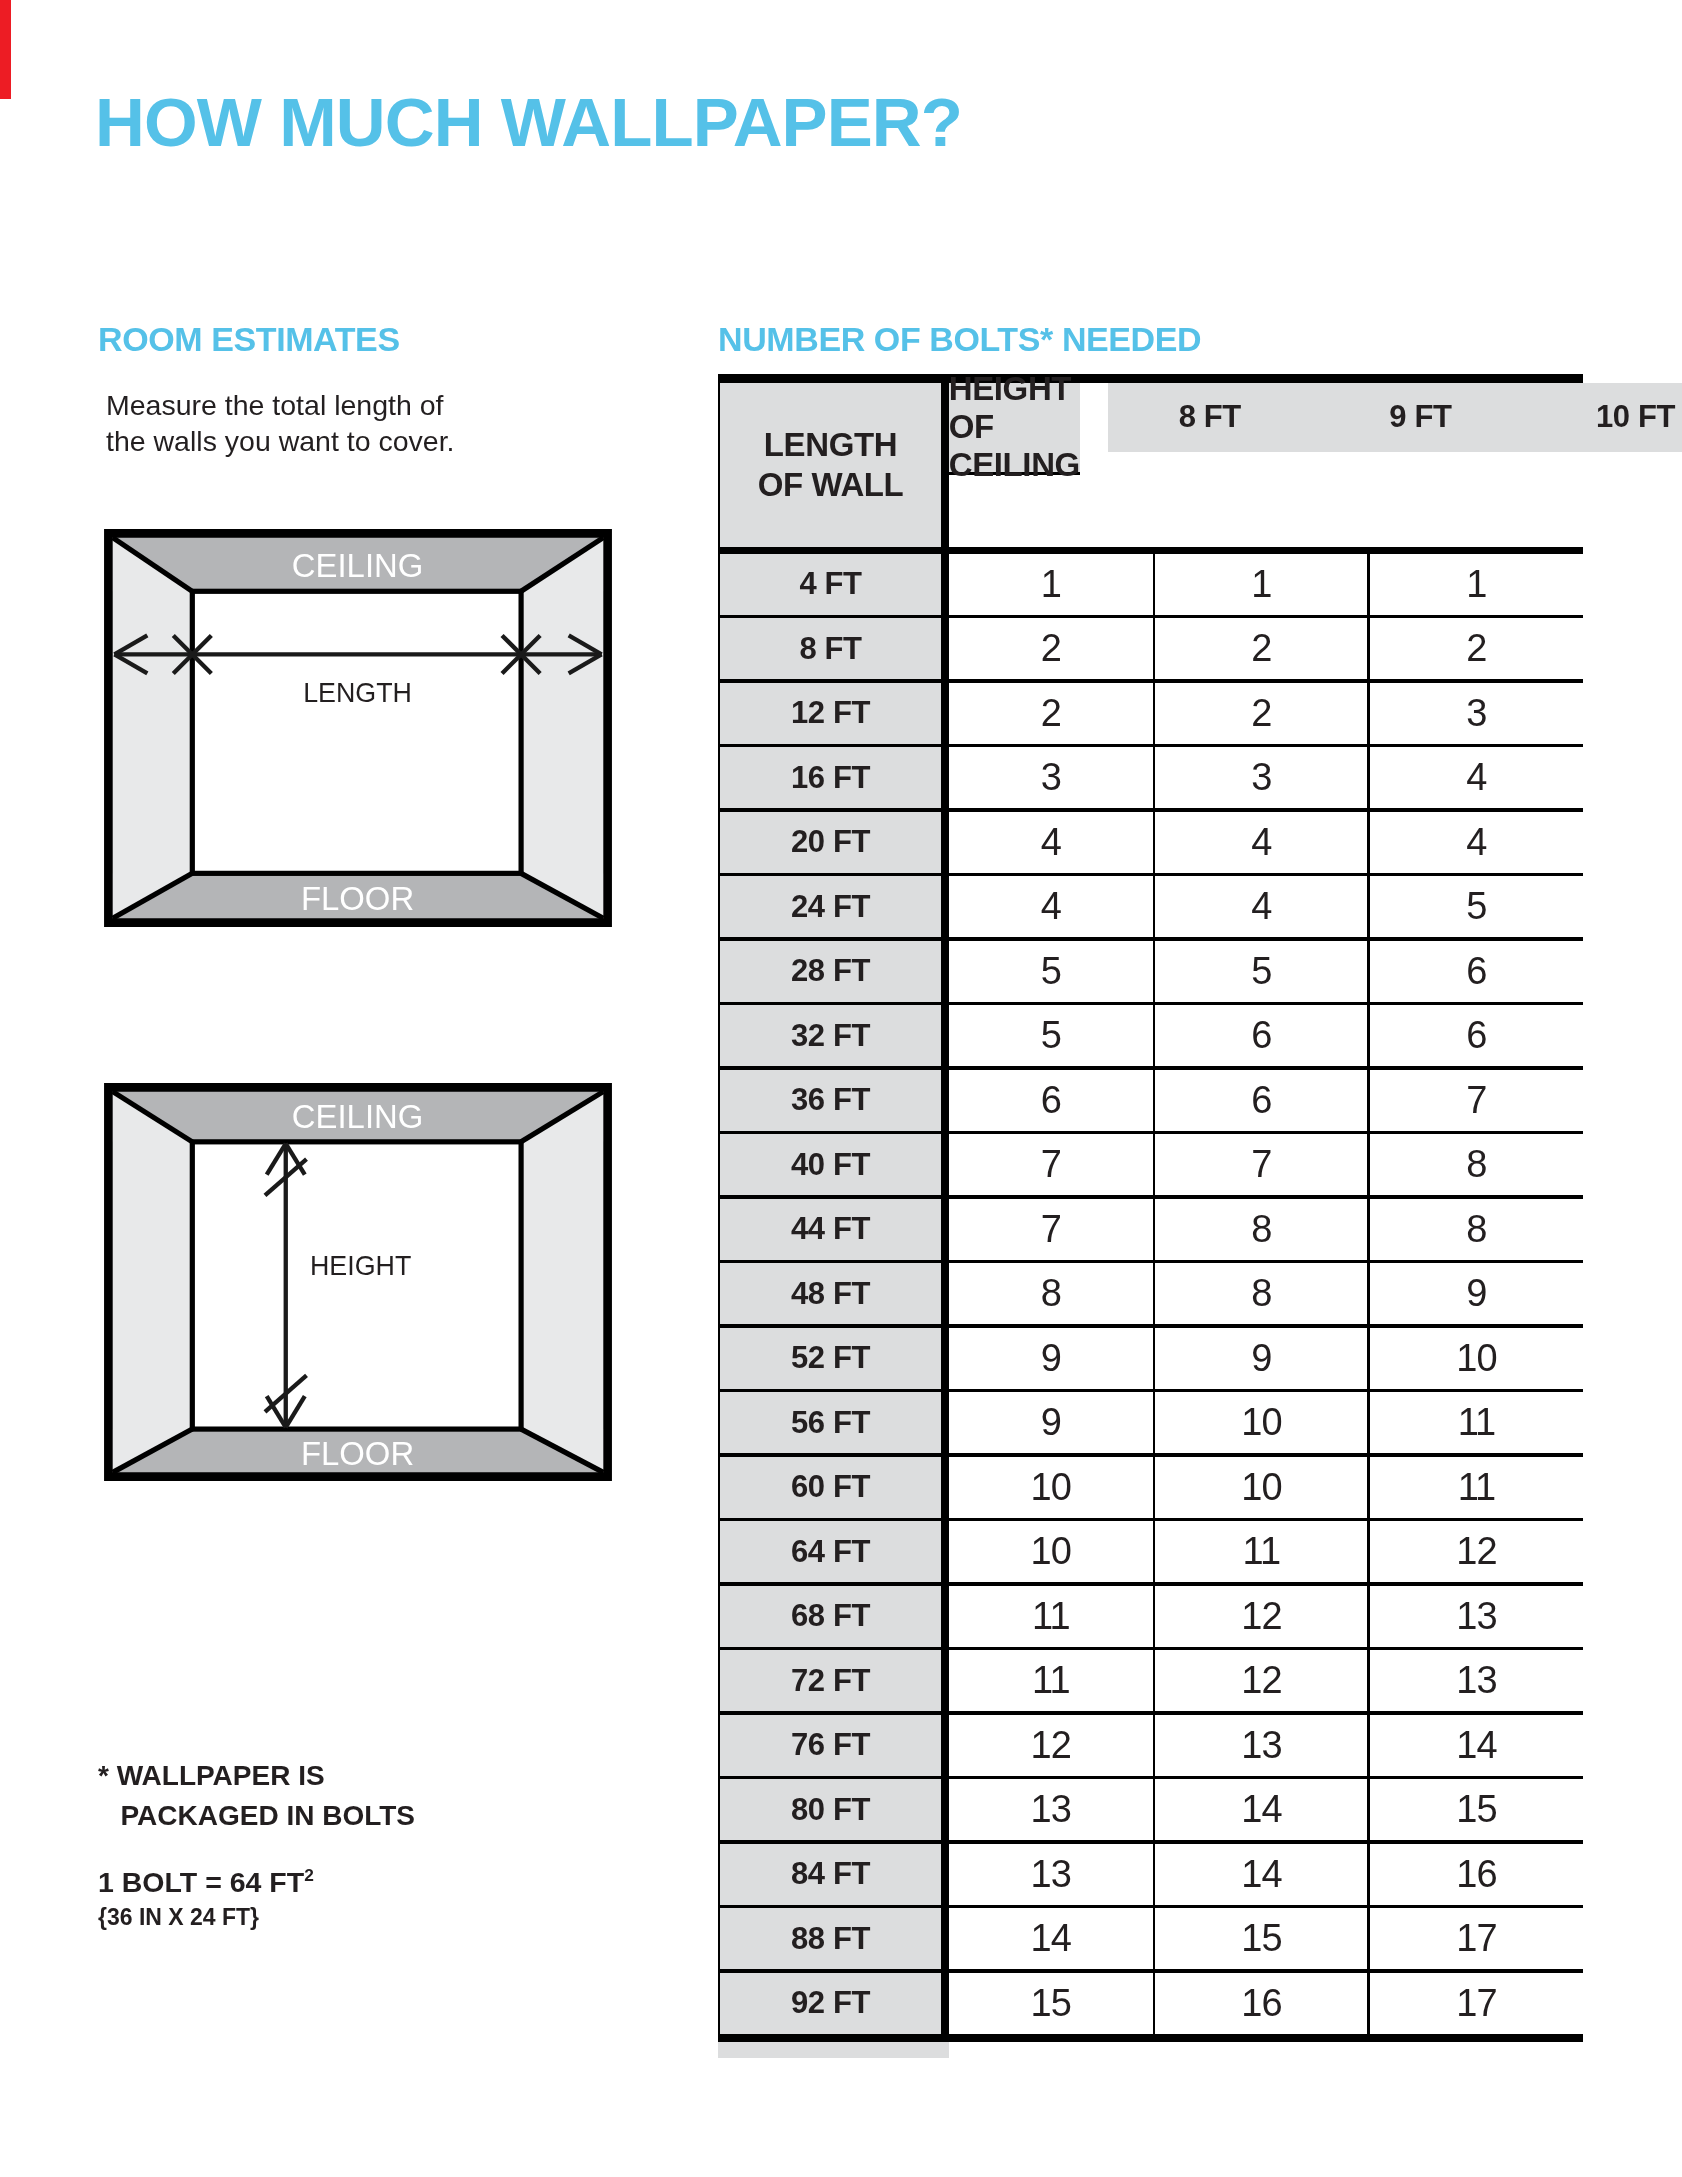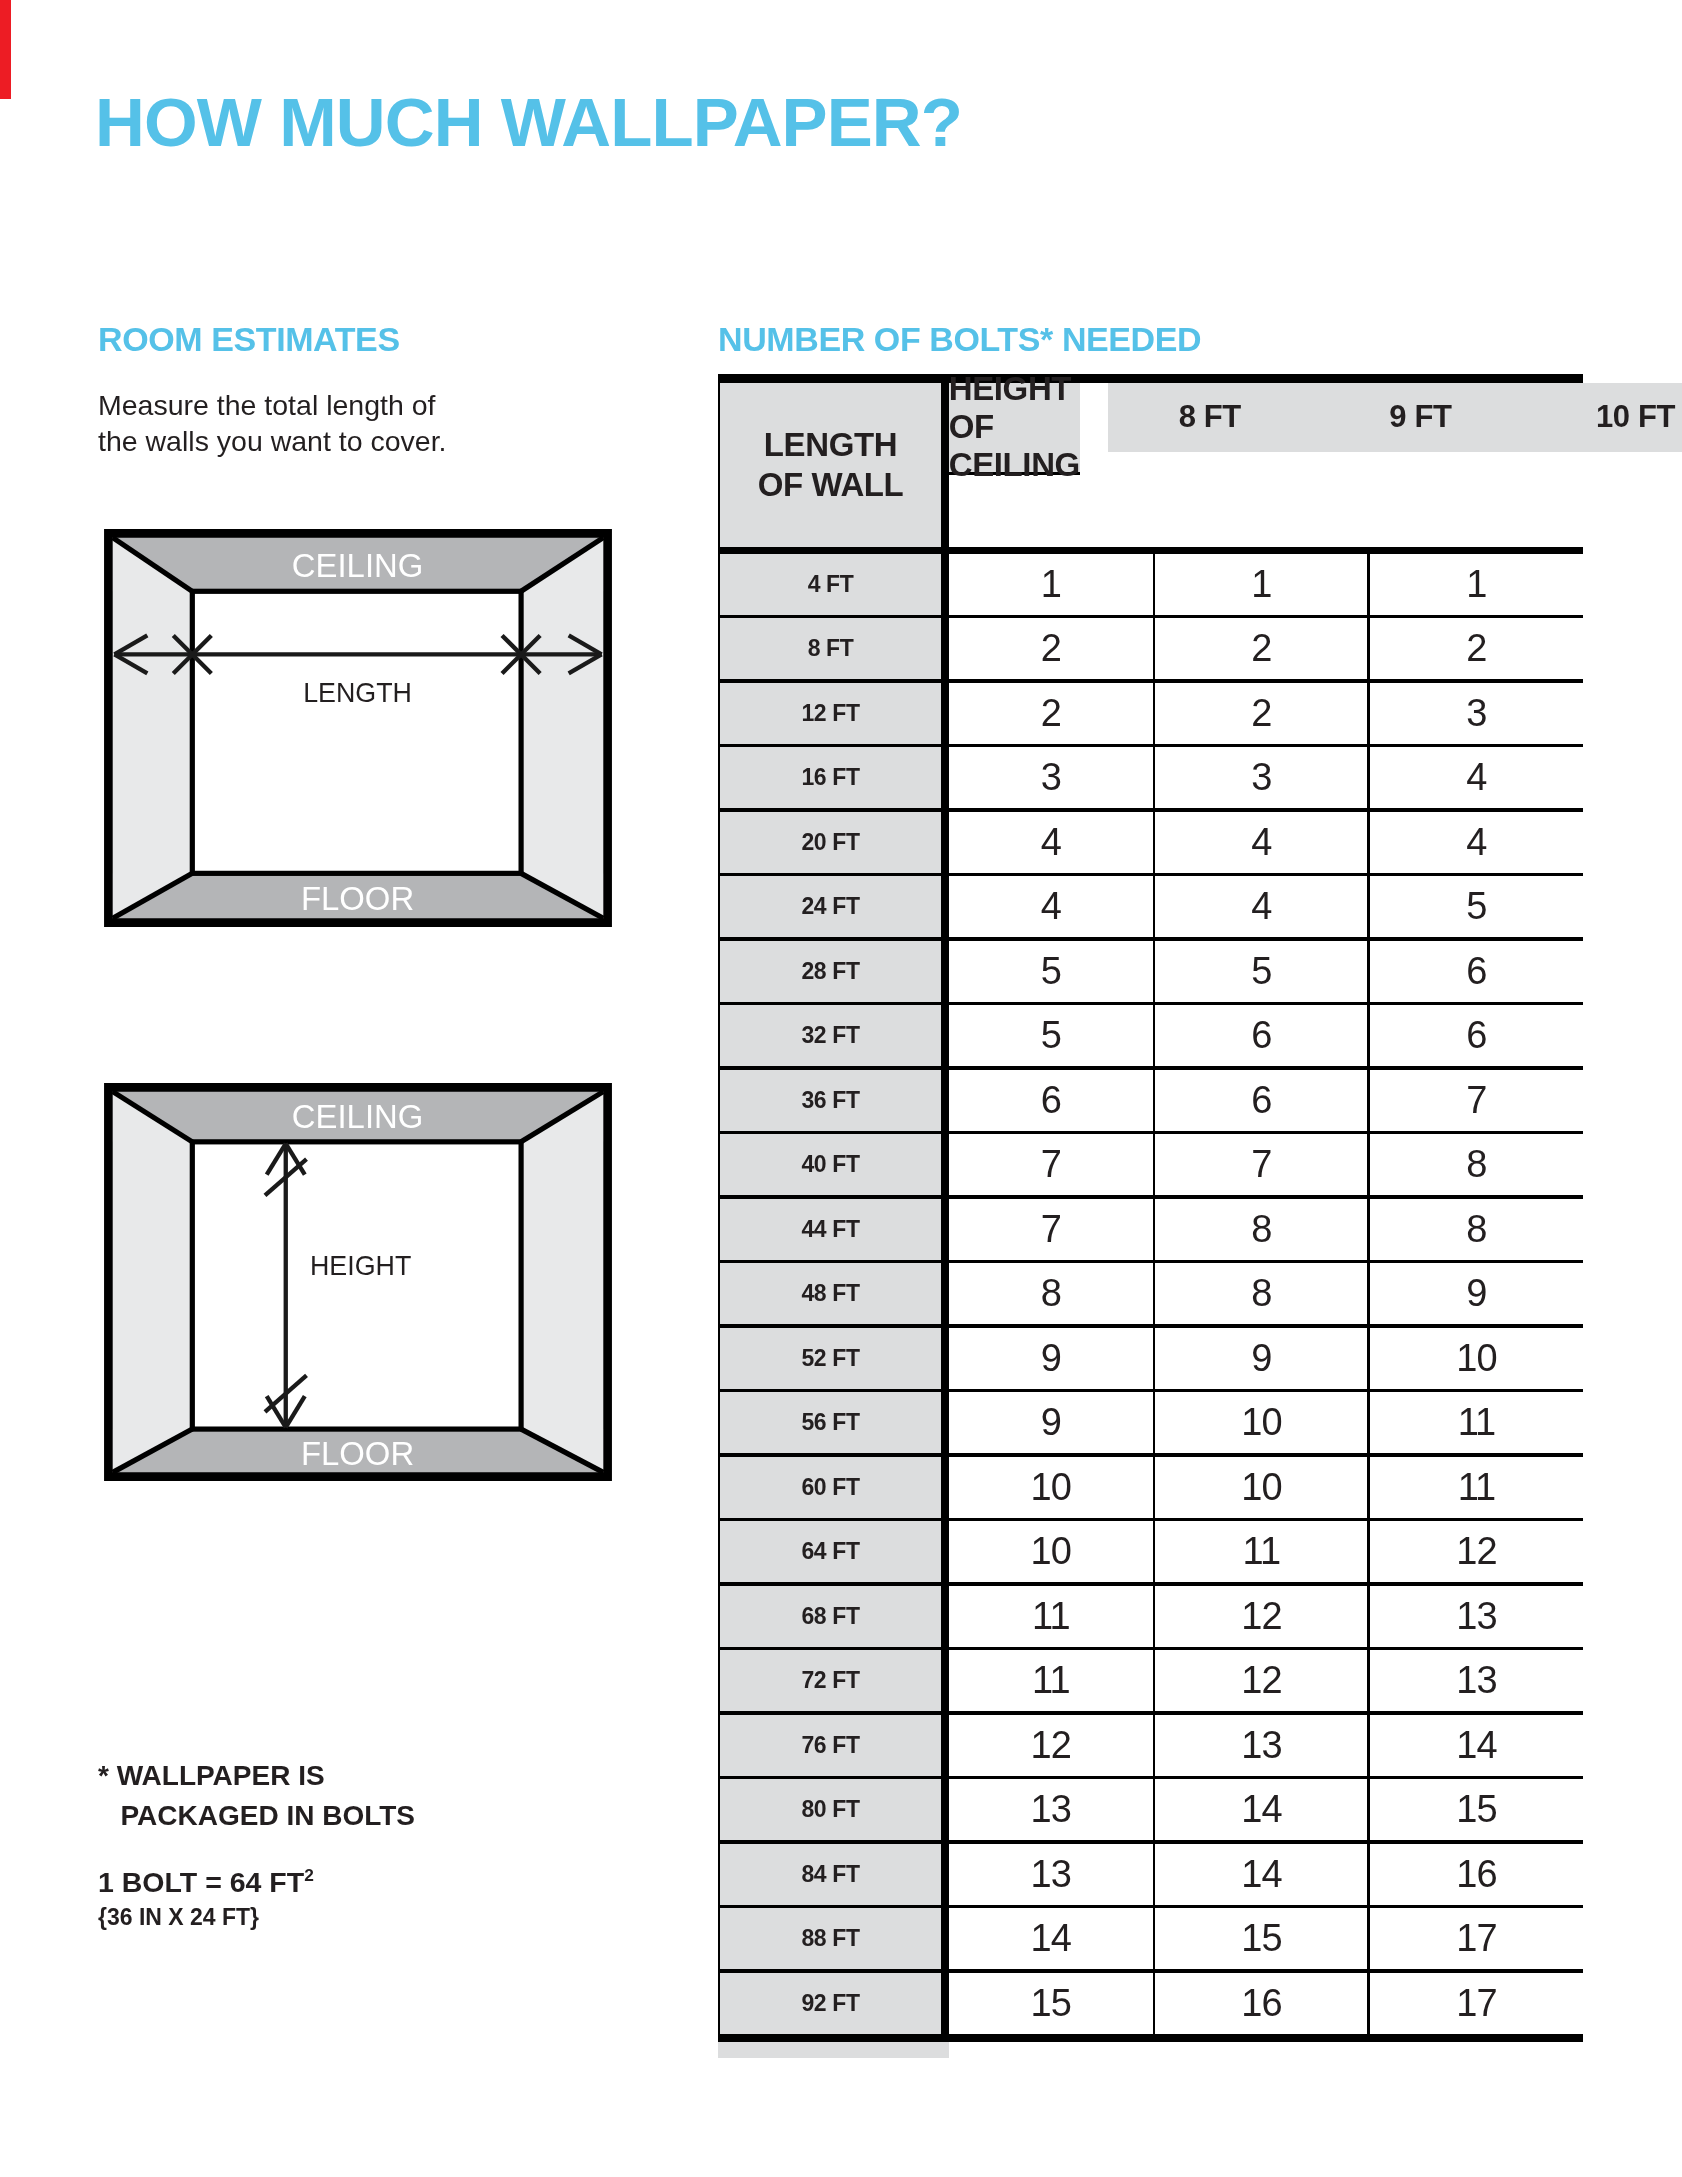--- a/index.html
+++ b/index.html
@@ -18,21 +18,21 @@
   }
   .abs{position:absolute;}
   
   .redbar{left:0;top:0;width:11.2px;height:99px;background:var(--red);}
   
   .title{left:95px;top:83px;font-size:69px;font-weight:bold;color:var(--accent);letter-spacing:-0.9px;white-space:nowrap;}
   .bluehead{font-size:34px;font-weight:bold;color:var(--accent);letter-spacing:-0.4px;white-space:nowrap;}
   .lefthead{left:98px;top:320px;}
   .tablehead{left:718px;top:320px;width:865px;}
   
-  .copy{left:98px;font-size:28.5px;line-height:36px;color:var(--ink);}
+  .copy{left:106px;font-size:28.5px;line-height:36px;color:var(--ink);}
   .p1{top:387px;}
   .p2{top:940px;}
   .p3{top:1492px;}
   .note{left:98px;top:1736px;font-size:28px;font-weight:bold;line-height:40px;margin-top:20px;}
   .note .l2{padding-left:22.5px;}
   .bolteq{left:98px;top:1866px;font-size:28.5px;font-weight:bold;white-space:nowrap;}
   .bolteq .sup{font-size:17.3px;position:relative;top:-11.2px;}
   .boltdims{left:98px;top:1904px;font-size:23px;font-weight:bold;white-space:nowrap;}
   
   .diag1{left:104px;top:529px;}
@@ -50,21 +50,21 @@
   .h-group{height:92px;background:var(--cellgray);border-bottom:3.5px solid var(--line);
            display:flex;align-items:center;justify-content:center;
            font-size:33px;font-weight:bold;letter-spacing:-0.4px;}
   .h-subs{height:69px;background:var(--cellgray);display:flex;}
   .h-sub{display:flex;align-items:center;justify-content:center;font-size:31px;font-weight:bold;letter-spacing:-0.4px;}
   .sp3{width:2.6px;background:var(--cellgray);}
   .thickline{height:7px;background:var(--line);}
   .t-row{display:flex;height:61px;}
   .c1{width:223px;background:var(--cellgray);border-left:2.6px solid var(--line);
       display:flex;align-items:center;justify-content:center;
-      font-size:23px;font-weight:bold;letter-spacing:-0.4px;}
+      font-size:31px;font-weight:bold;letter-spacing:-0.4px;}
   .cv{background:#fff;display:flex;align-items:center;justify-content:center;
       font-size:38px;font-weight:400;letter-spacing:-0.9px;color:var(--ink);}
   .w8{width:204px;}
   .w9{width:212px;}
   .w10{width:213px;}
   .vthin{width:2.6px;background:var(--line);}
   .hsep{height:3.5px;background:var(--line);}
   .bottombar{height:8.6px;background:var(--line);}
   .stub{height:15.6px;width:231px;background:var(--cellgray);}
   svg text{font-family:"Liberation Sans","DejaVu Sans",sans-serif;}

